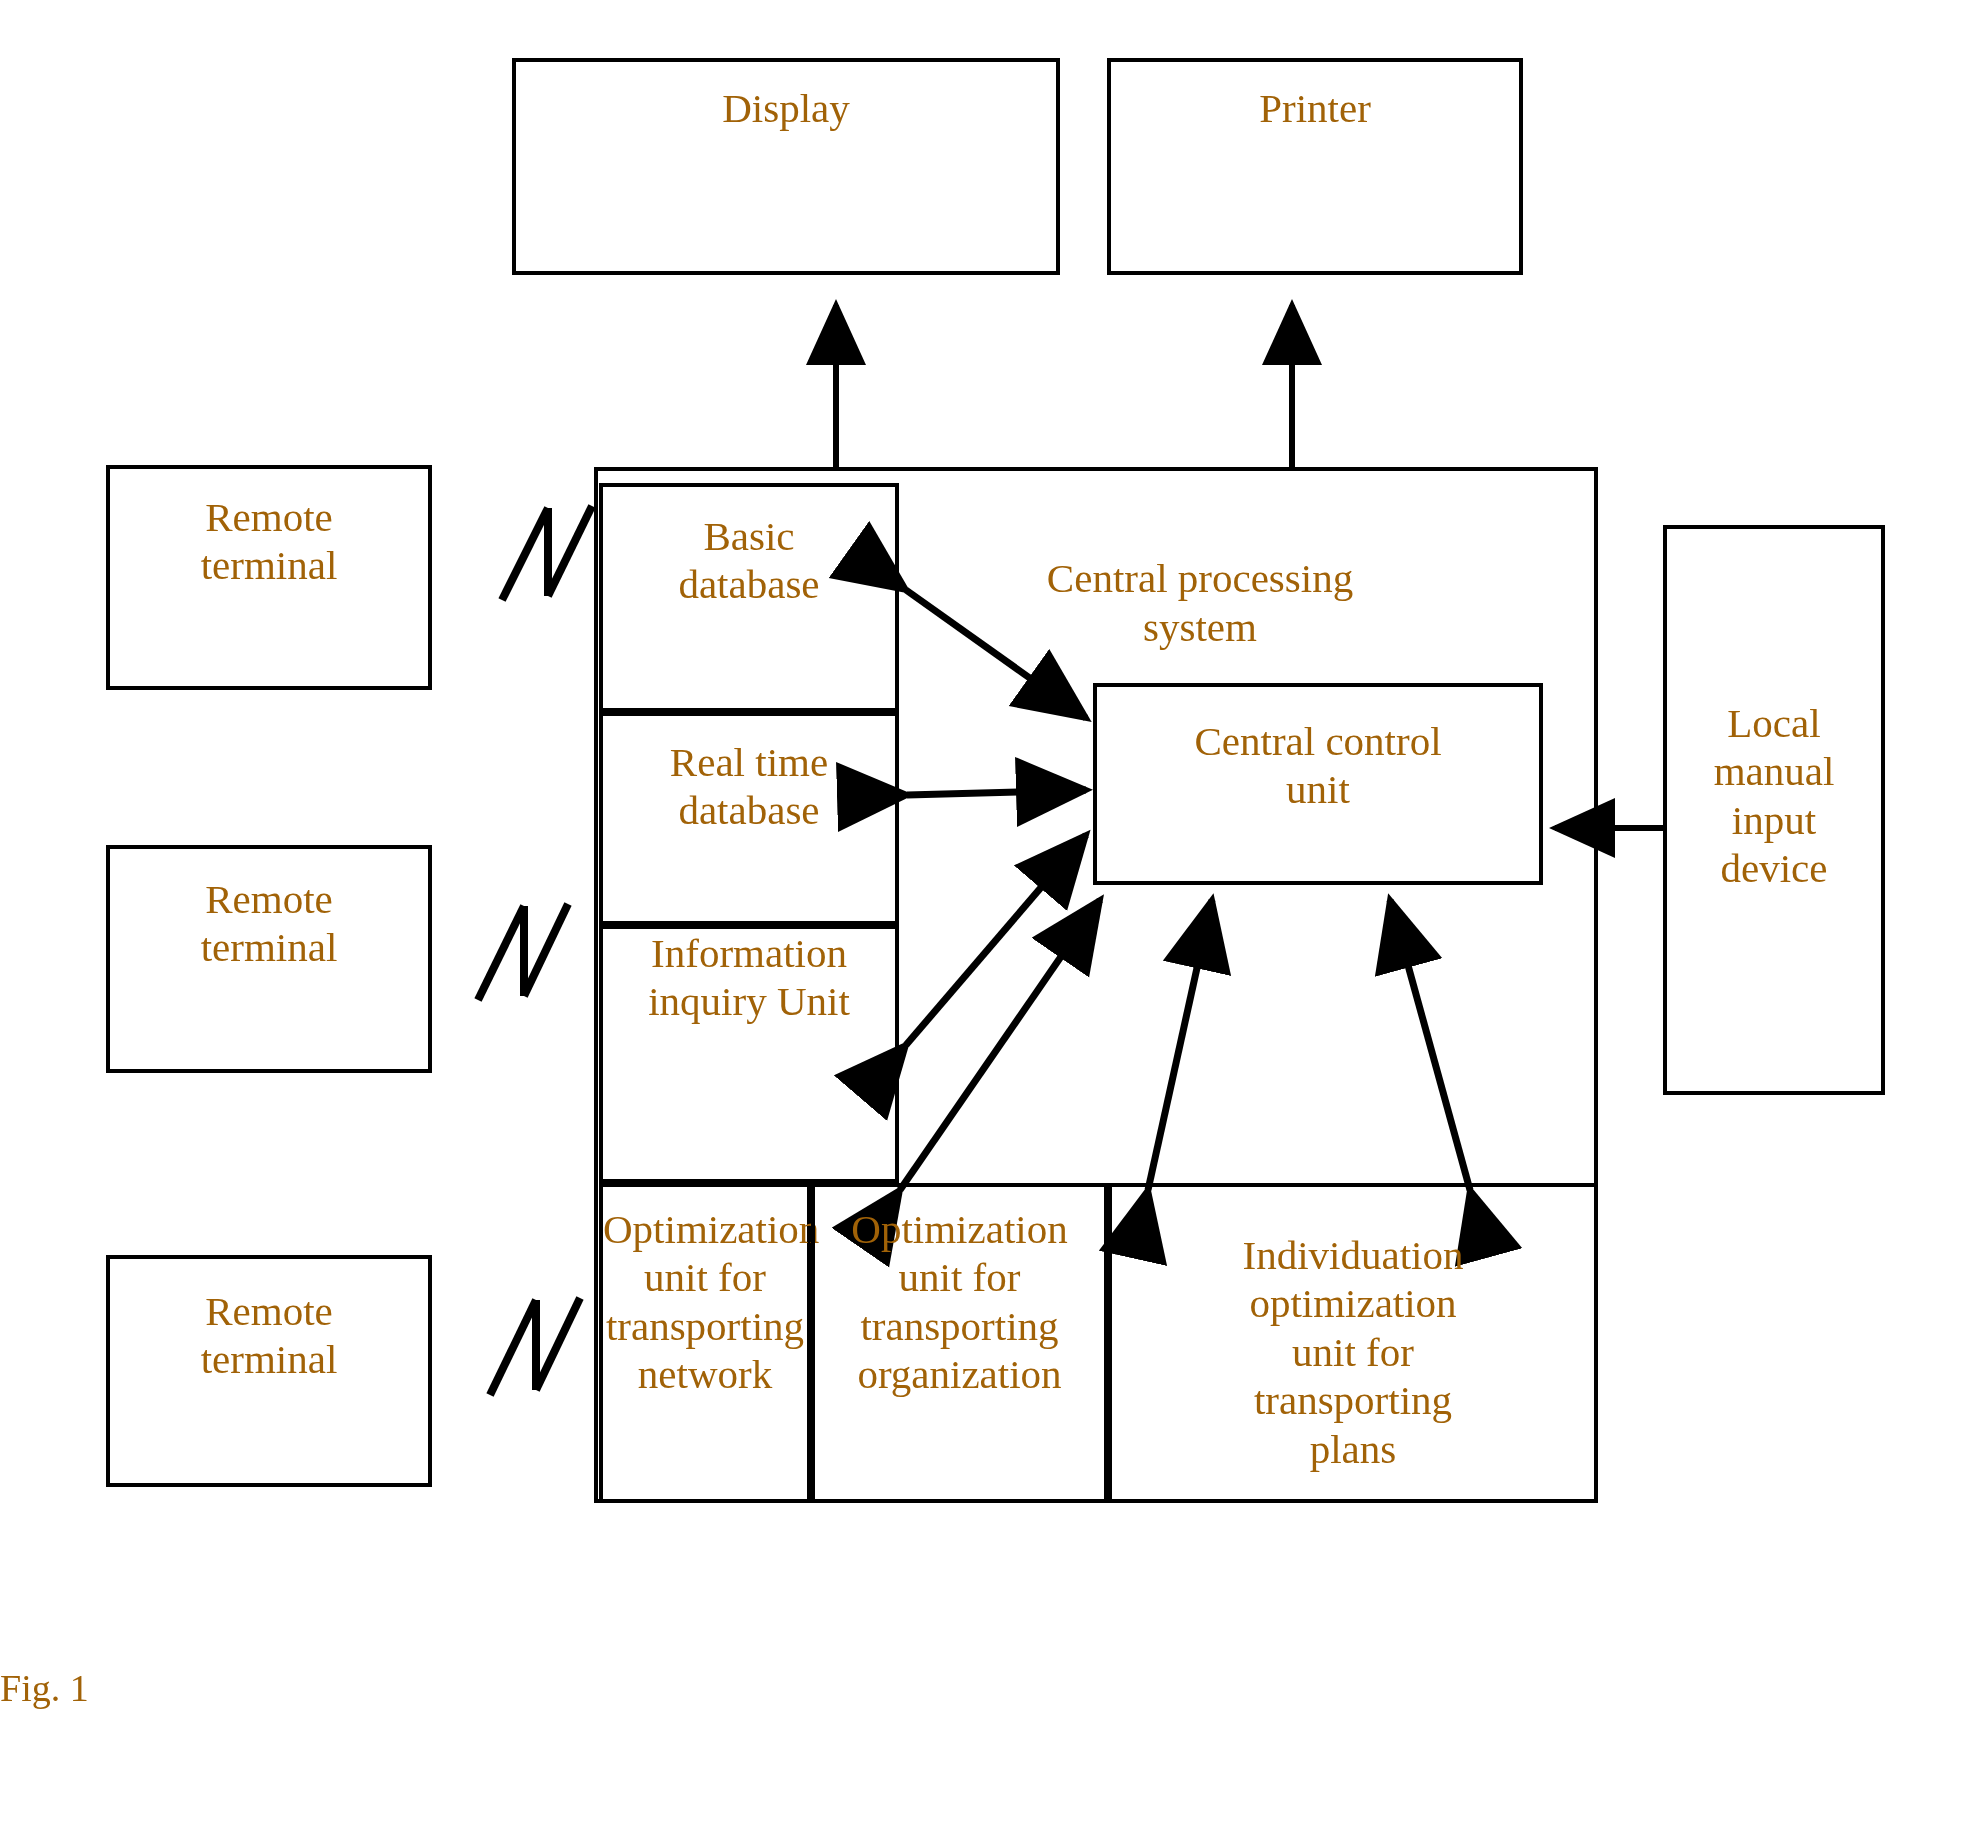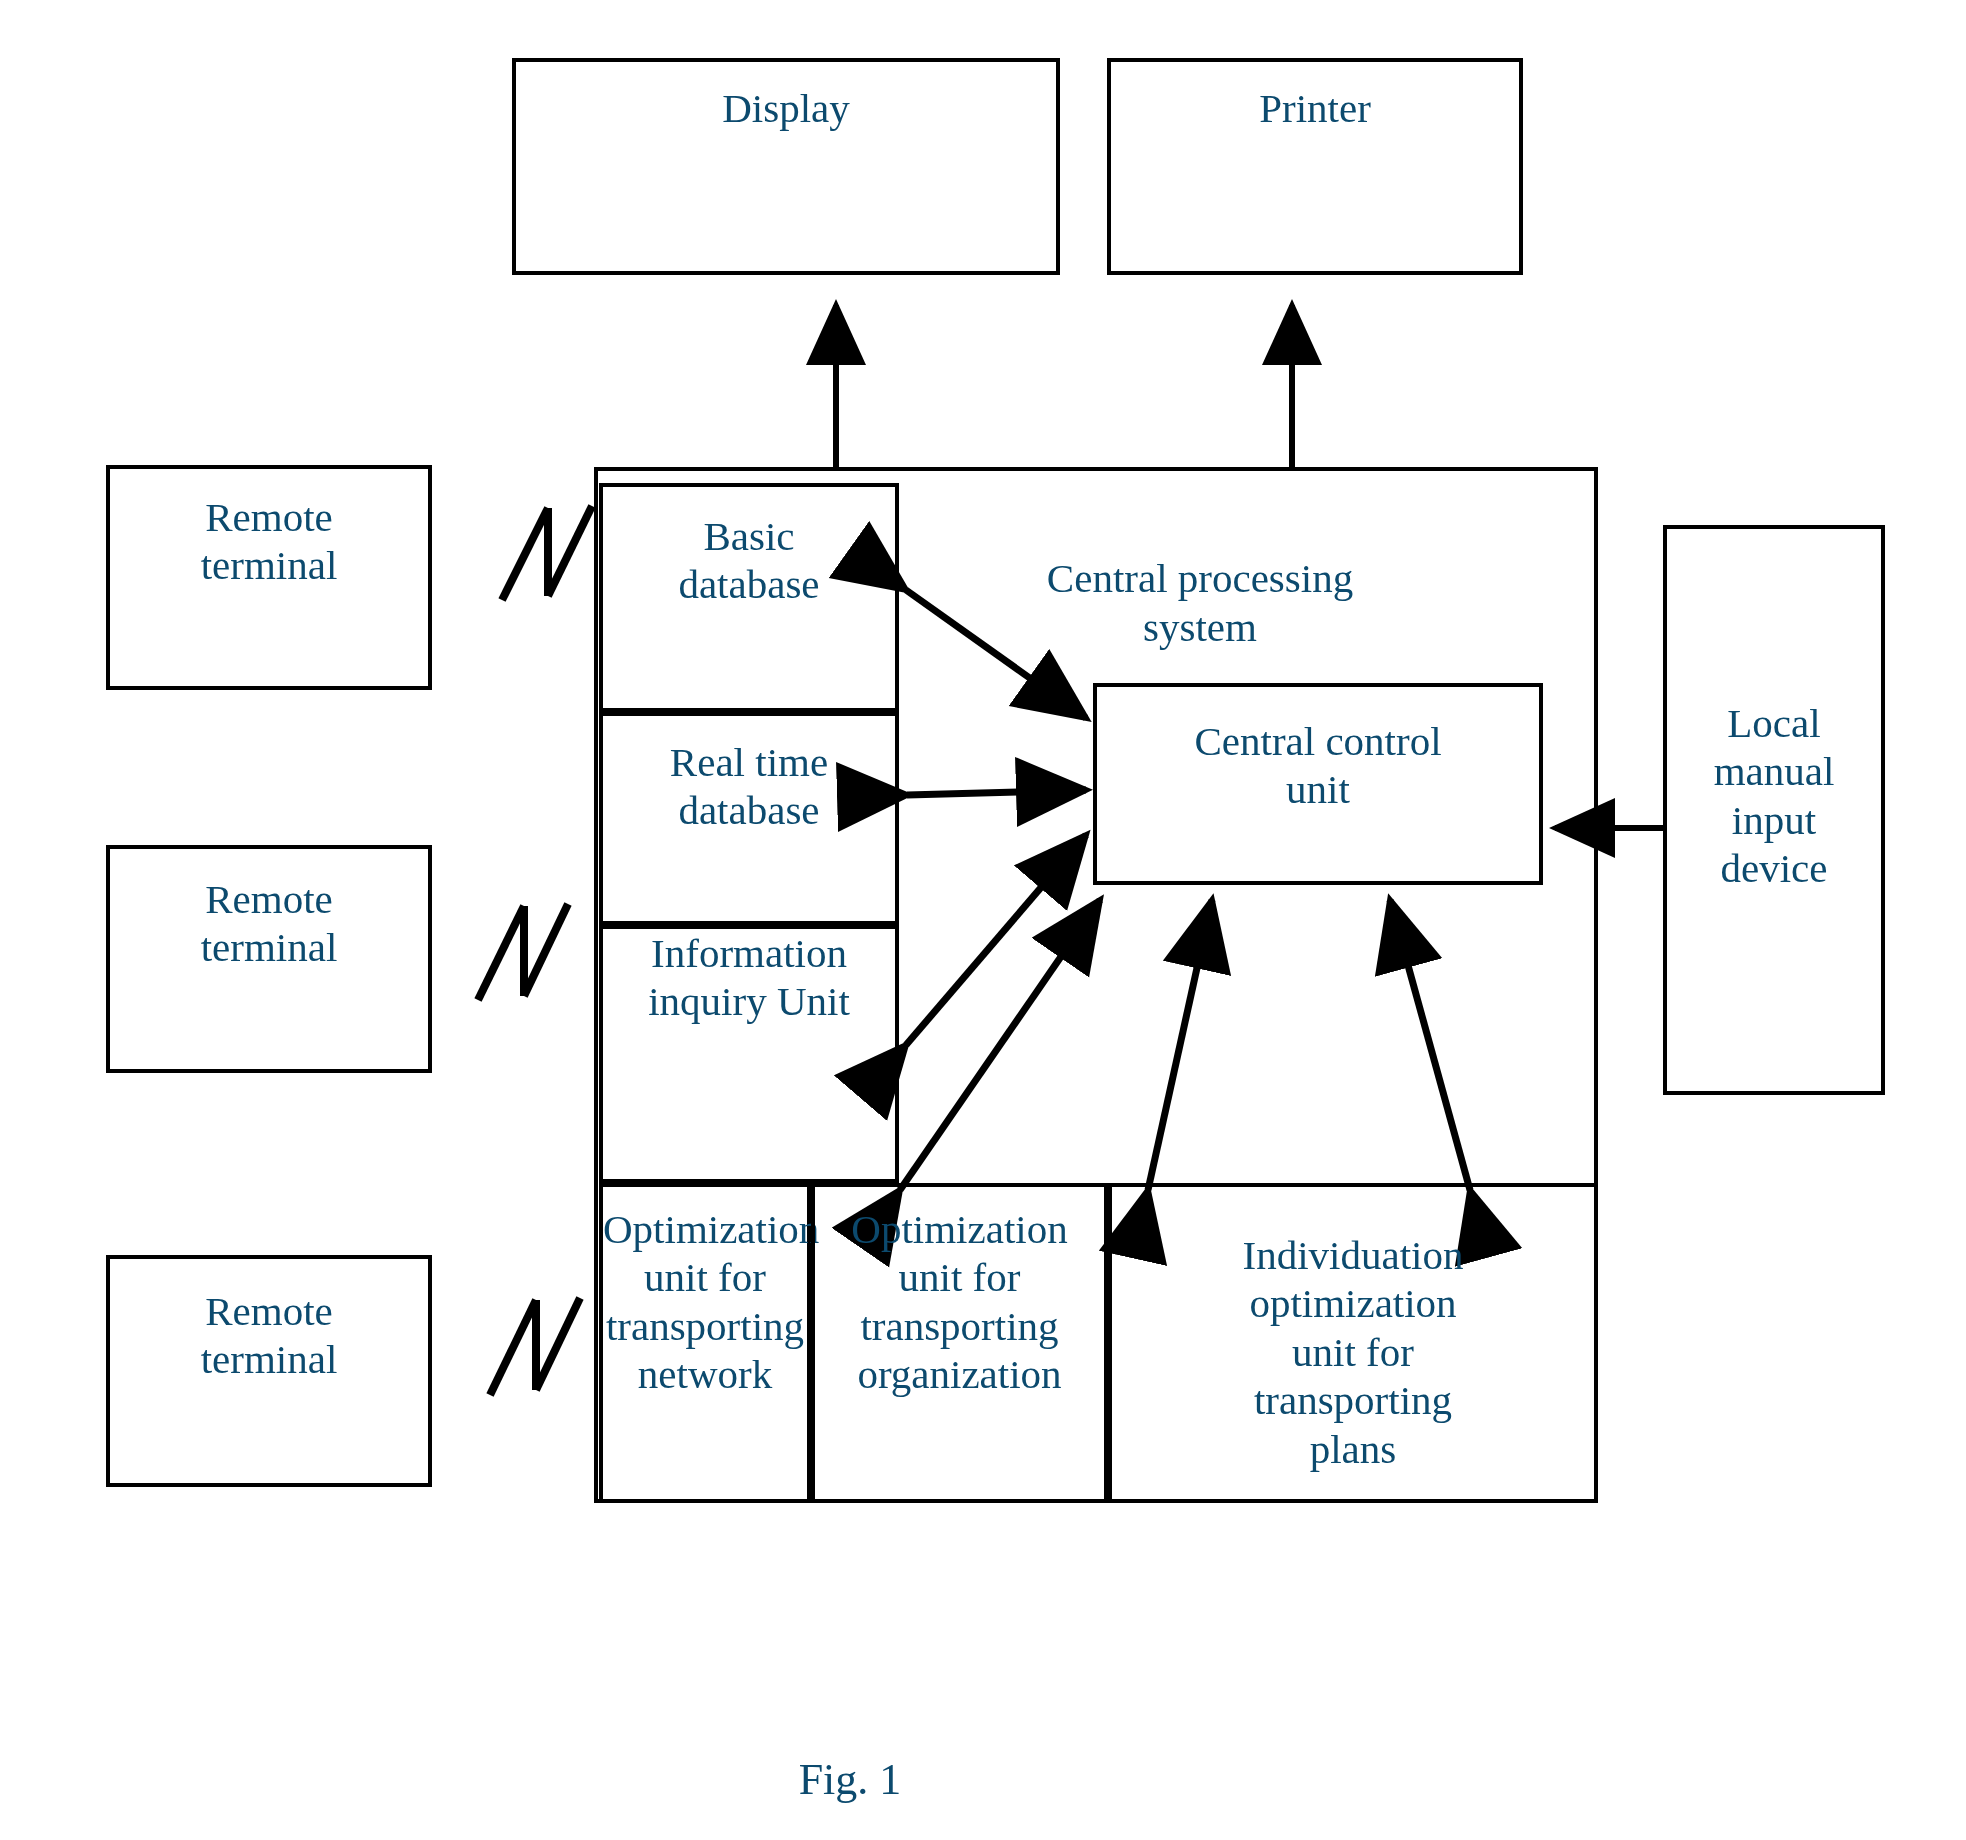--- a/index.html
+++ b/index.html
@@ -7,21 +7,21 @@
     margin: 0;
     padding: 0;
     background: #ffffff;
   }
   #page {
     position: relative;
     width: 1966px;
     height: 1840px;
     background: #ffffff;
     font-family: "Liberation Serif", "DejaVu Serif", serif;
-    color: #0c4a6e;
+    color: #a16207;
     overflow: hidden;
   }
   .box {
     position: absolute;
     box-sizing: border-box;
     border: 4px solid #000000;
     background: transparent;
     display: flex;
     align-items: flex-start;
     justify-content: center;
@@ -83,24 +83,24 @@
   #indiv-opt > .lbl   { padding-top: 18px; width: 320px; margin: 0 auto; }
 
   
   #local-input { left: 1663px; top: 525px; width: 222px; height: 570px; }
   #local-input > .lbl { padding-top: 170px; }
 
   
   #fig-caption {
     position: absolute;
     left: 0;
-    top: 1754px;
+    top: 1666px;
     width: 1700px;
-    text-align: center;
-    font-size: 44px;
+    text-align: left;
+    font-size: 38px;
   }
 
   #wires {
     position: absolute;
     left: 0; top: 0;
     width: 1966px; height: 1840px;
     pointer-events: none;
   }
 </style>
 </head>

